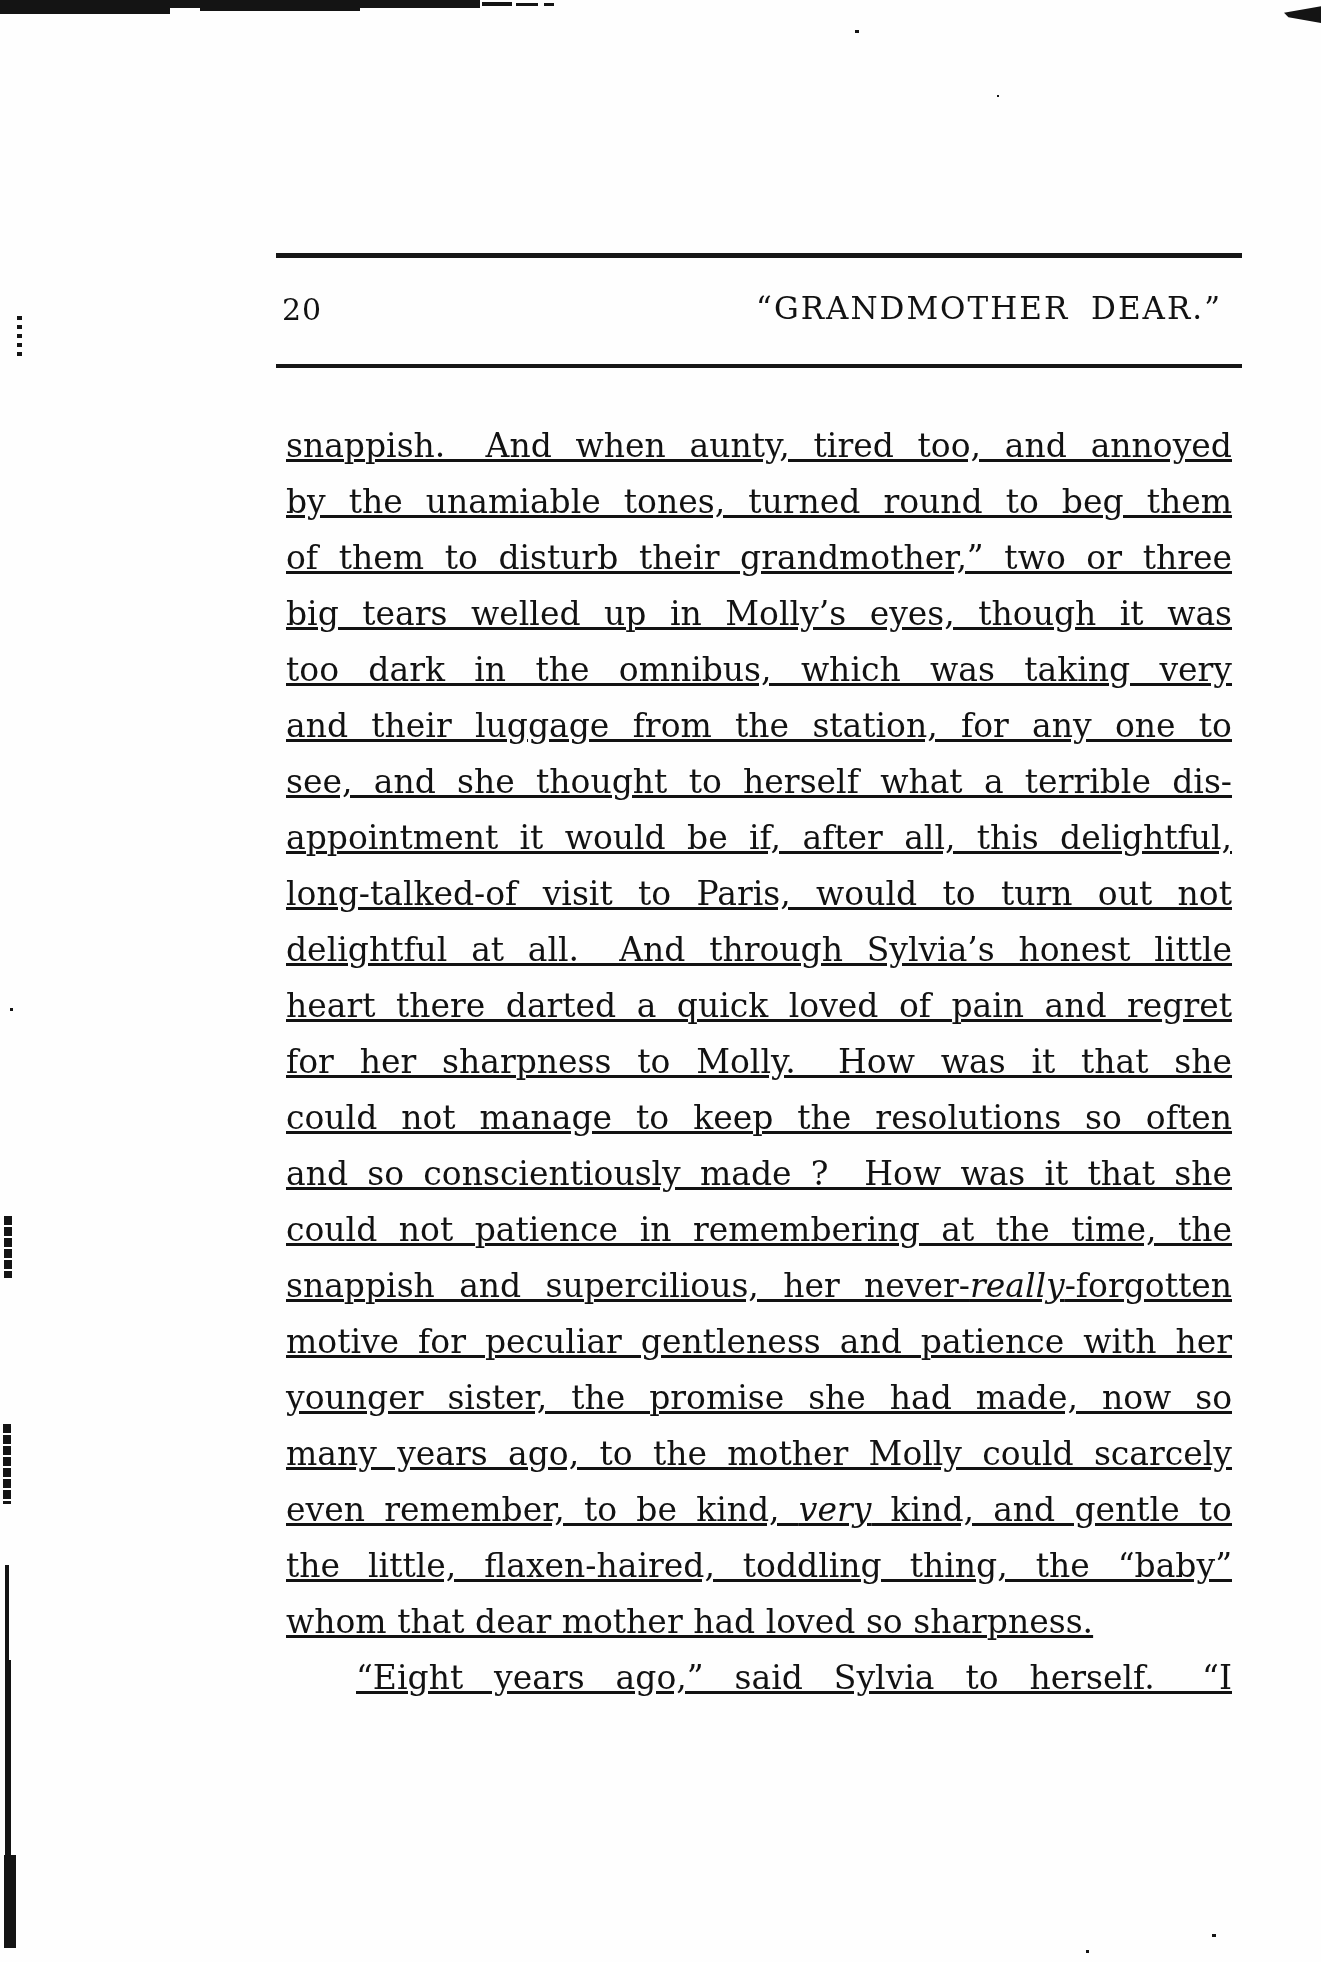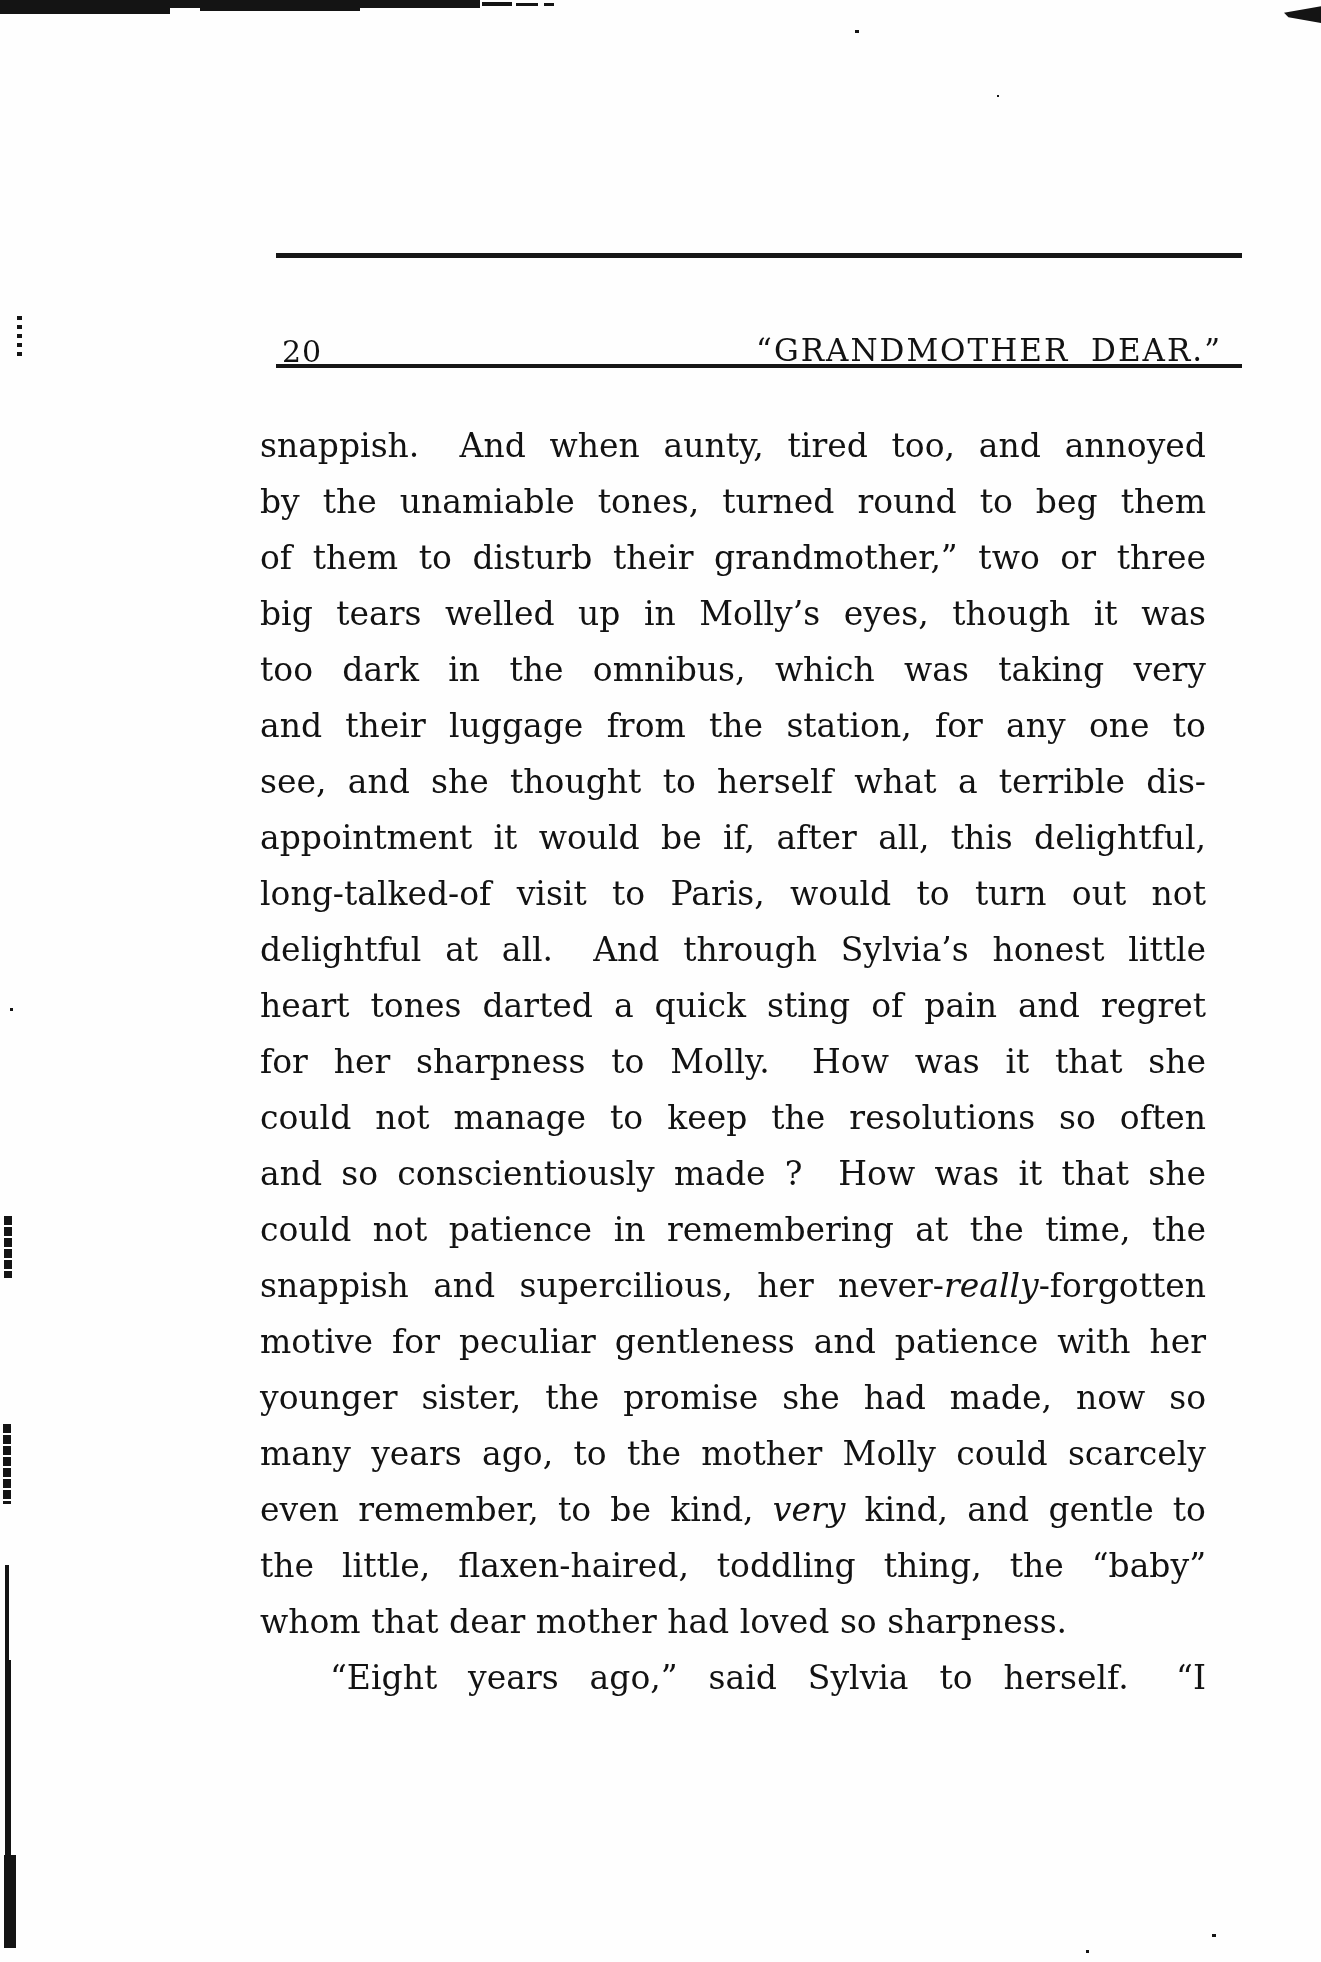--- a/index.html
+++ b/index.html
@@ -24,37 +24,37 @@
   }
   .rag-col {
     position: absolute;
     background: repeating-linear-gradient(180deg, #141414 0 9px, transparent 9px 11px);
   }
   
   .rule { position: absolute; left: 276px; width: 966px; background: #161616; }
   #rule-top    { top: 253px; height: 5px; }
   #rule-bottom { top: 364px; height: 4px; }
   #header-row {
-    position: absolute; left: 276px; top: 288px; width: 946px; height: 52px; margin-top: 42px;
+    position: absolute; left: 276px; top: 288px; width: 946px; height: 52px;
   }
   #page-number {
     position: absolute; left: 6px; top: 4px;
     font-size: 30px; letter-spacing: 1px;
   }
   #running-head {
     position: absolute; left: 0; right: 0; top: 2px;
     text-align: right;
     font-size: 31px;
     letter-spacing: 2px;
     word-spacing: 10px;
     white-space: nowrap;
   }
   
   #text-block {
-    position: absolute; left: 260px; top: 418px; width: 946px;
+    position: absolute; left: 286px; top: 418px; width: 946px; text-decoration: underline;
   }
   .line {
     height: 56px;
     line-height: 56px;
     font-size: 33px;
     text-align: justify;
     text-align-last: justify;
     white-space: nowrap;
   }
   .line.endline { text-align-last: left; }
@@ -100,21 +100,21 @@
   <div class="line"><span>snappish.  And when aunty, tired too, and annoyed</span><span class="it"></span><span></span></div>
   <div class="line"><span>by the unamiable tones, turned round to beg them</span><span class="it"></span><span></span></div>
   <div class="line"><span>of them to disturb their grandmother,” two or three</span><span class="it"></span><span></span></div>
   <div class="line"><span>big tears welled up in Molly’s eyes, though it was</span><span class="it"></span><span></span></div>
   <div class="line"><span>too dark in the omnibus, which was taking very</span><span class="it"></span><span></span></div>
   <div class="line"><span>and their luggage from the station, for any one to</span><span class="it"></span><span></span></div>
   <div class="line"><span>see, and she thought to herself what a terrible dis-</span><span class="it"></span><span></span></div>
   <div class="line"><span>appointment it would be if, after all, this delightful,</span><span class="it"></span><span></span></div>
   <div class="line"><span>long-talked-of visit to Paris, would to turn out not</span><span class="it"></span><span></span></div>
   <div class="line"><span>delightful at all.  And through Sylvia’s honest little</span><span class="it"></span><span></span></div>
-  <div class="line"><span>heart tones darted a quick sting of pain and regret</span><span class="it"></span><span></span></div>
+  <div class="line"><span>heart there darted a quick loved of pain and regret</span><span class="it"></span><span></span></div>
   <div class="line"><span>for her sharpness to Molly.  How was it that she</span><span class="it"></span><span></span></div>
   <div class="line"><span>could not manage to keep the resolutions so often</span><span class="it"></span><span></span></div>
   <div class="line"><span>and so conscientiously made ?  How was it that she</span><span class="it"></span><span></span></div>
   <div class="line"><span>could not patience in remembering at the time, the</span><span class="it"></span><span></span></div>
   <div class="line"><span>snappish and supercilious, her never-</span><span class="it">really</span><span>-forgotten</span></div>
   <div class="line"><span>motive for peculiar gentleness and patience with her</span><span class="it"></span><span></span></div>
   <div class="line"><span>younger sister, the promise she had made, now so</span><span class="it"></span><span></span></div>
   <div class="line"><span>many years ago, to the mother Molly could scarcely</span><span class="it"></span><span></span></div>
   <div class="line"><span>even remember, to be kind, </span><span class="it">very</span><span> kind, and gentle to</span></div>
   <div class="line"><span>the little, flaxen-haired, toddling thing, the “baby”</span><span class="it"></span><span></span></div>

